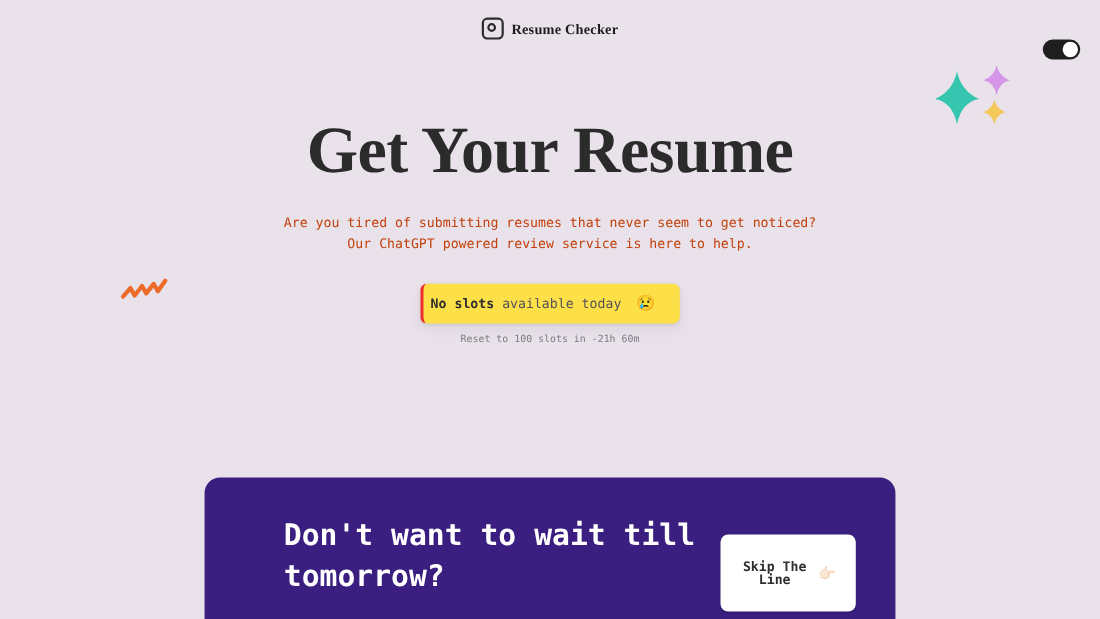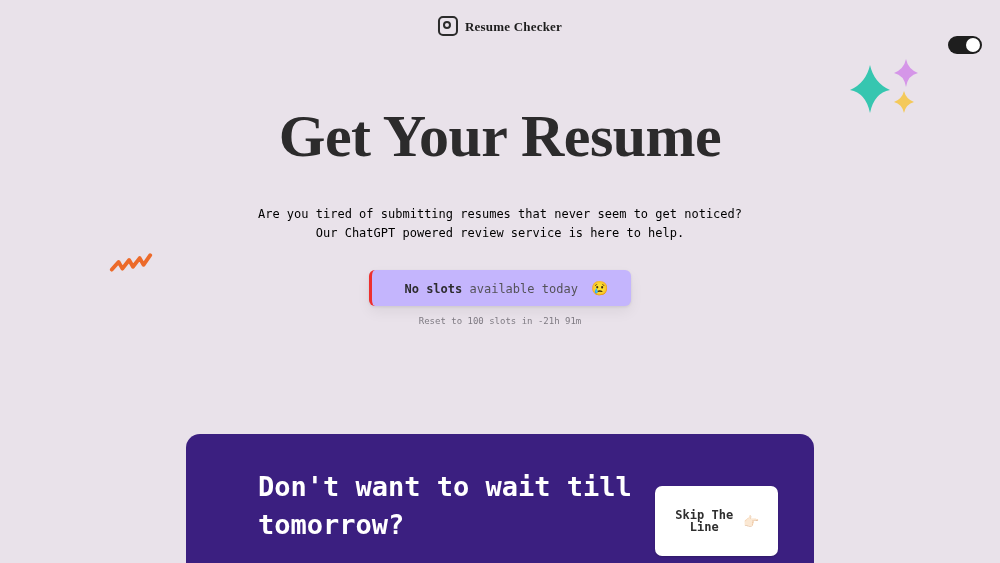--- a/index.html
+++ b/index.html
@@ -25,30 +25,30 @@
   
   .hero { position: absolute; top: 100px; left: 0; right: 0; text-align: center; }
   .hero h1 {
     font-family: Liberation Serif, serif;
     font-weight: 900;
     color: #2c2b2c;
     font-size: 60px;
     line-height: 1.22;
     letter-spacing: -0.5px;
   }
-  .sub { margin-top: 32px; font: 400 12px/1.6 ui-monospace, Menlo, monospace; color: #000000; }
+  .sub { margin-top: 20px; font: 400 12px/1.6 ui-monospace, Menlo, monospace; color: #c2410c; }
   .sub .line2 { display: block; text-align: center; }
 
   
   .notice-wrap { display: flex; flex-direction: column; align-items: center; margin-top: 26px; }
   .notice {
-    background: #c4b5fd;
+    background: #fde047;
     border-left: 3px solid #ed2f2f;
     border-radius: 6px;
-    padding: 11px 22px 11px 32px;
+    padding: 11px 22px 11px 6px;
     font: 400 12px/1 ui-monospace, Menlo, monospace;
     color: #545258;
     box-shadow: 0 1px 3px rgba(0,0,0,0.08), 0 6px 14px rgba(0,0,0,0.06);
     position: relative;
   }
   .notice .strong { font-weight: 700; color: #2d2c2f; }
   .emoji { margin-left: 6px; font-size: 14px; }
   .reset { margin-top: 11px; font: 400 9px/1 ui-monospace, Menlo, monospace; color: #7f7b83; }
 
   
@@ -114,21 +114,21 @@
   </h1>
   <p class="sub">
     <span>Are you tired of submitting resumes that never seem to get noticed?</span>
     <span class="line2">Our ChatGPT powered review service is here to help.</span>
   </p>
 
   <div class="notice-wrap">
     <div class="notice">
       <span class="strong">No slots</span><span> available today </span><span class="emoji">😢</span>
     </div>
-    <div class="reset">Reset to 100 slots in -21h 91m</div>
+    <div class="reset">Reset to 100 slots in -21h 60m</div>
   </div>
 </div>
 
 <div class="cta">
   <div class="cta-left">
     <div class="cta-title">Don't want to wait till tomorrow?</div>
   </div>
   <button class="cta-btn">
     <span>Skip The Line</span>
     <span class="hand">👉🏻</span>

